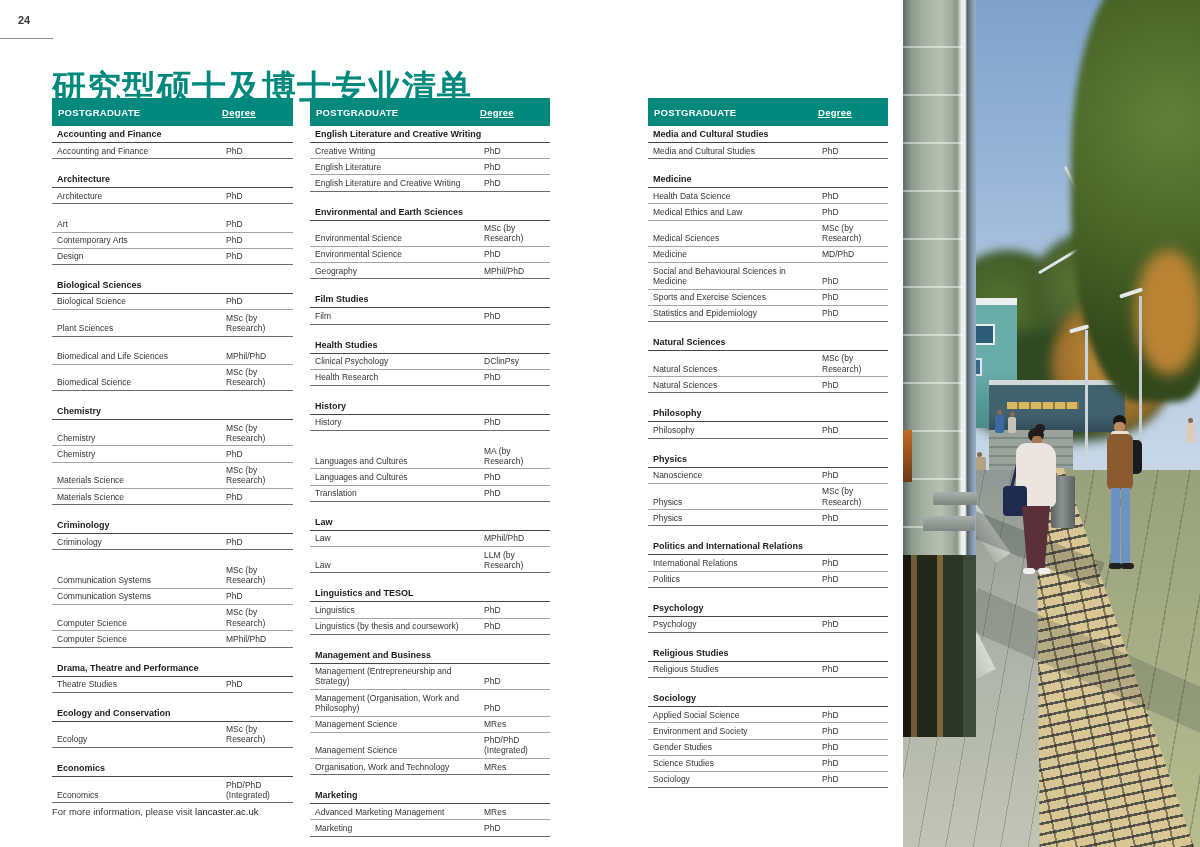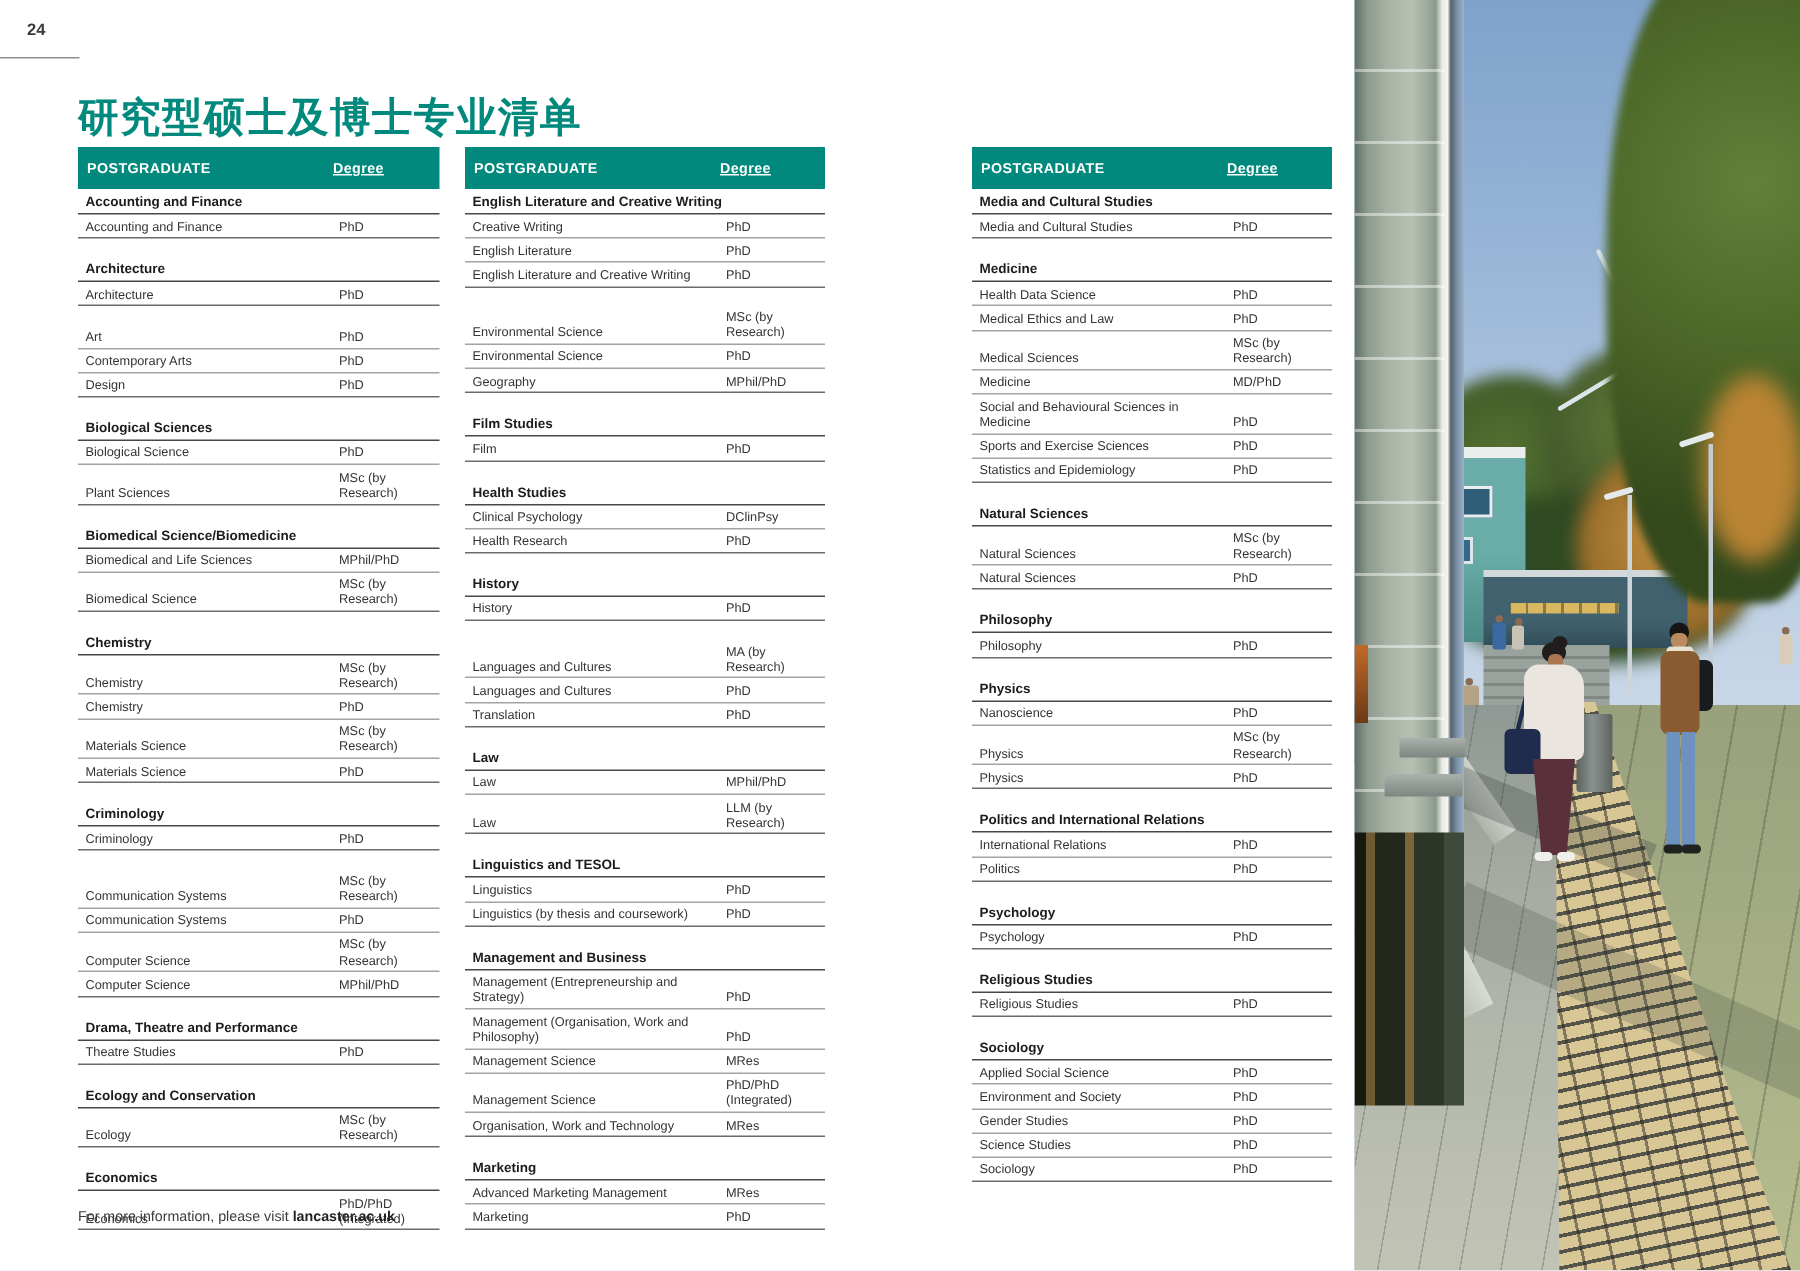--- a/index.html
+++ b/index.html
@@ -2,23 +2,23 @@
 <html><head>
 <meta charset="utf-8">
 <style>
   html,body{margin:0;padding:0;background:#e9e9e9;}
   .stage{position:relative;width:1200px;height:847px;background:#ffffff;overflow:hidden;
          font-family:"Liberation Sans",sans-serif;-webkit-font-smoothing:antialiased;}
 
   
   .pagenum{position:absolute;left:18px;top:14px;font-size:11px;font-weight:bold;color:#3a3a3a;}
   .pagenum-rule{position:absolute;left:0;top:38px;width:53px;height:1px;background:#8f8f8f;}
-  .doc-title{position:absolute;left:52px;top:42px;font-size:27px;font-weight:bold;color:#00897C;letter-spacing:1px;}
+  .doc-title{position:absolute;left:52px;top:42px;font-size:34px;font-weight:bold;color:#00897C;letter-spacing:1px;}
   .footer{position:absolute;left:52px;top:806px;font-size:9.5px;color:#3a3a3a;}
-  .footer b{font-weight:bold;color:#222;}
+  .footer b{font-weight:normal;color:#222;}
 
   
   .tcol{position:absolute;top:98px;}
   .tcol.c1{left:52px;width:241px;}
   .tcol.c2{left:310px;width:240px;}
   .tcol.c3{left:648px;width:240px;}
   .thead{height:28px;background:#00897C;color:#fff;display:flex;align-items:center;
          font-size:9.5px;font-weight:bold;letter-spacing:.03em;}
   .thead .hpg{padding-left:6px;width:164px;flex:0 0 164px;}
   .thead .hdeg{flex:1;text-decoration:underline;}
@@ -176,21 +176,20 @@
         <div class="row">
           <span class="pname">Biological Science</span>
           <span class="pdegree">PhD</span>
         </div>
         <div class="row">
           <span class="pname">Plant Sciences</span>
           <span class="pdegree">MSc (by Research)</span>
         </div>
       </div>
       <div class="section">
-        <div class="category">Biomedical Science/Biomedicine</div>
         <div class="row">
           <span class="pname">Biomedical and Life Sciences</span>
           <span class="pdegree">MPhil/PhD</span>
         </div>
         <div class="row">
           <span class="pname">Biomedical Science</span>
           <span class="pdegree">MSc (by Research)</span>
         </div>
       </div>
       <div class="section">
@@ -274,20 +273,21 @@
         <div class="row">
           <span class="pname">English Literature</span>
           <span class="pdegree">PhD</span>
         </div>
         <div class="row">
           <span class="pname">English Literature and Creative Writing</span>
           <span class="pdegree">PhD</span>
         </div>
       </div>
       <div class="section">
+        <div class="category">Environmental and Earth Sciences</div>
         <div class="row">
           <span class="pname">Environmental Science</span>
           <span class="pdegree">MSc (by Research)</span>
         </div>
         <div class="row">
           <span class="pname">Environmental Science</span>
           <span class="pdegree">PhD</span>
         </div>
         <div class="row">
           <span class="pname">Geography</span>

